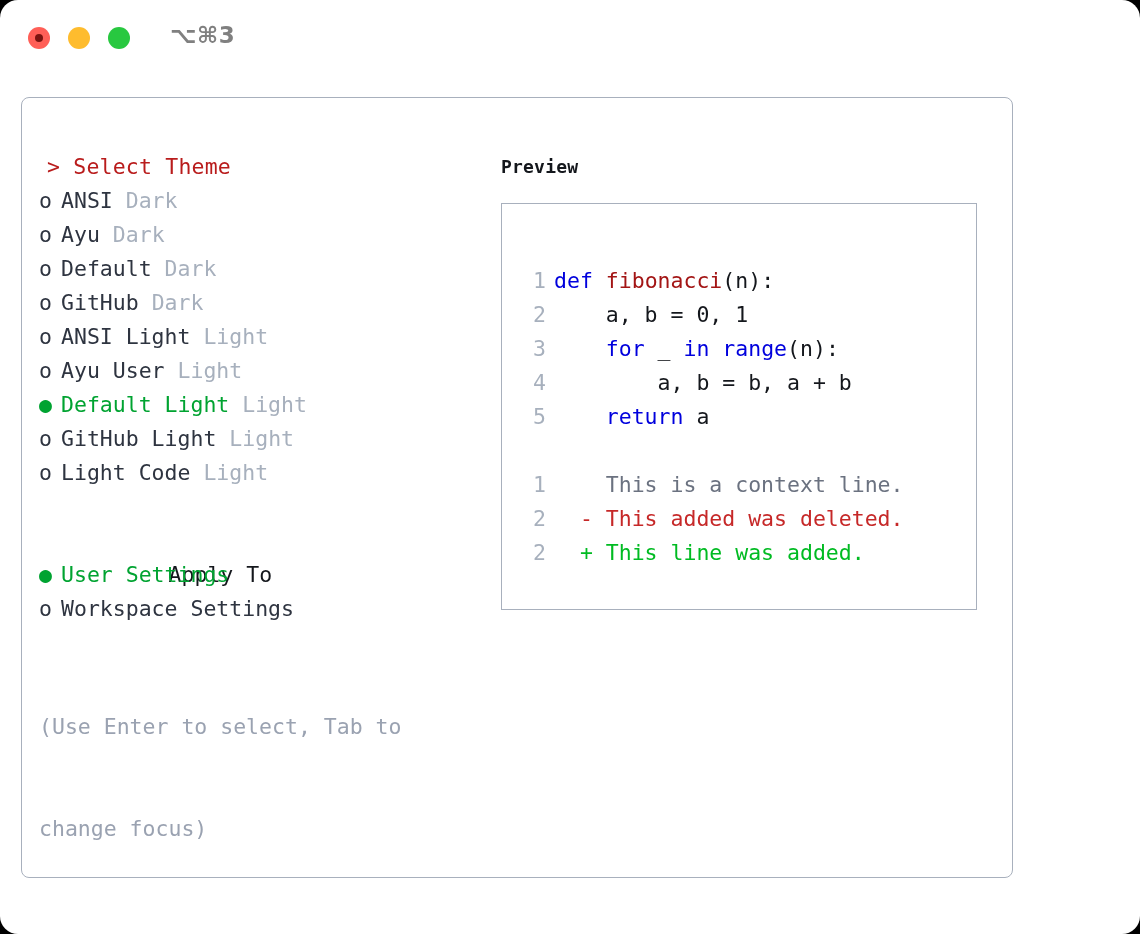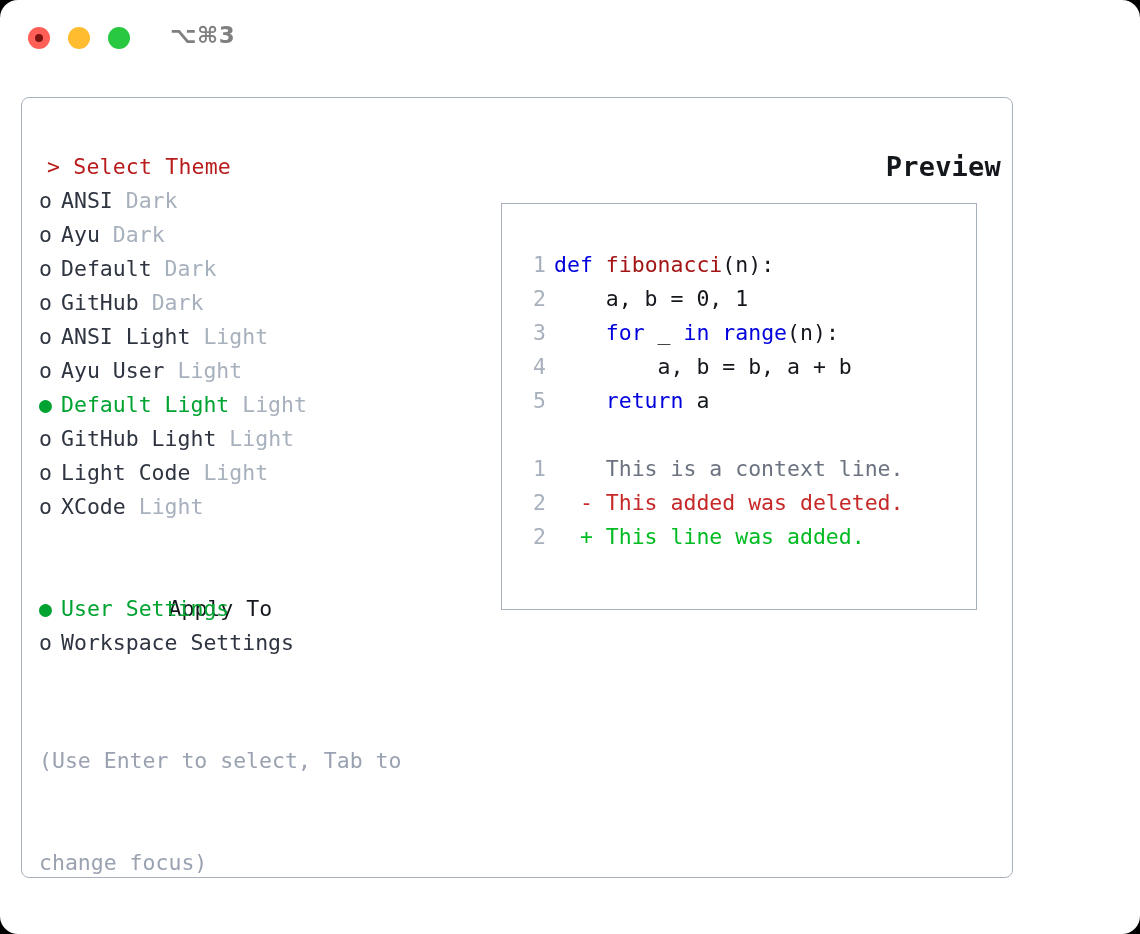--- a/index.html
+++ b/index.html
@@ -130,36 +130,35 @@
 
   
   .right-col {
     position: absolute;
     left: 479px;
     top: 52px;
     width: 500px;
   }
 
   .preview-title {
-    font-size: 27px;
+    font-size: 18px;
     font-weight: bold;
     color: #14171c;
     line-height: 34px;
     letter-spacing: 0.2px;
-    text-align: right;
   }
 
   .preview-box {
     margin-top: 19px;
     width: 476px;
     height: 407px;
     border: 1.6px solid #a8b0bd;
     box-sizing: border-box;
     background: #ffffff;
-    padding: 44px 0 0 18px;
+    padding: 60px 0 0 18px;
   }
 
   .code-line {
     font-size: 21.5px;
     line-height: 34px;
     white-space: pre;
     color: #14171c;
   }
 
   .lnum {
@@ -202,21 +201,20 @@
       <div id="theme-list">
           <div class="row"><span class="bullet">o</span><span class="theme-name">ANSI</span><span> </span><span class="theme-cat">Dark</span></div>
           <div class="row"><span class="bullet">o</span><span class="theme-name">Ayu</span><span> </span><span class="theme-cat">Dark</span></div>
           <div class="row"><span class="bullet">o</span><span class="theme-name">Default</span><span> </span><span class="theme-cat">Dark</span></div>
           <div class="row"><span class="bullet">o</span><span class="theme-name">GitHub</span><span> </span><span class="theme-cat">Dark</span></div>
           <div class="row"><span class="bullet">o</span><span class="theme-name">ANSI Light</span><span> </span><span class="theme-cat">Light</span></div>
           <div class="row"><span class="bullet">o</span><span class="theme-name">Ayu User</span><span> </span><span class="theme-cat">Light</span></div>
           <div class="row"><span class="bullet bullet-sel">●</span><span class="theme-name theme-name-sel">Default Light</span><span> </span><span class="theme-cat">Light</span></div>
           <div class="row"><span class="bullet">o</span><span class="theme-name">GitHub Light</span><span> </span><span class="theme-cat">Light</span></div>
           <div class="row"><span class="bullet">o</span><span class="theme-name">Light Code</span><span> </span><span class="theme-cat">Light</span></div>
-          <div class="row"><span class="bullet">o</span><span class="theme-name">XCode</span><span> </span><span class="theme-cat">Light</span></div>
         </div>
 
       <div class="spacer-row"></div>
 
       <div class="row">
         <span class="section-label">Apply To</span>
       </div>
 
       <div id="apply-to-list">
           <div class="row"><span class="bullet bullet-sel">●</span><span class="theme-name theme-name-sel">User Settings</span></div>

